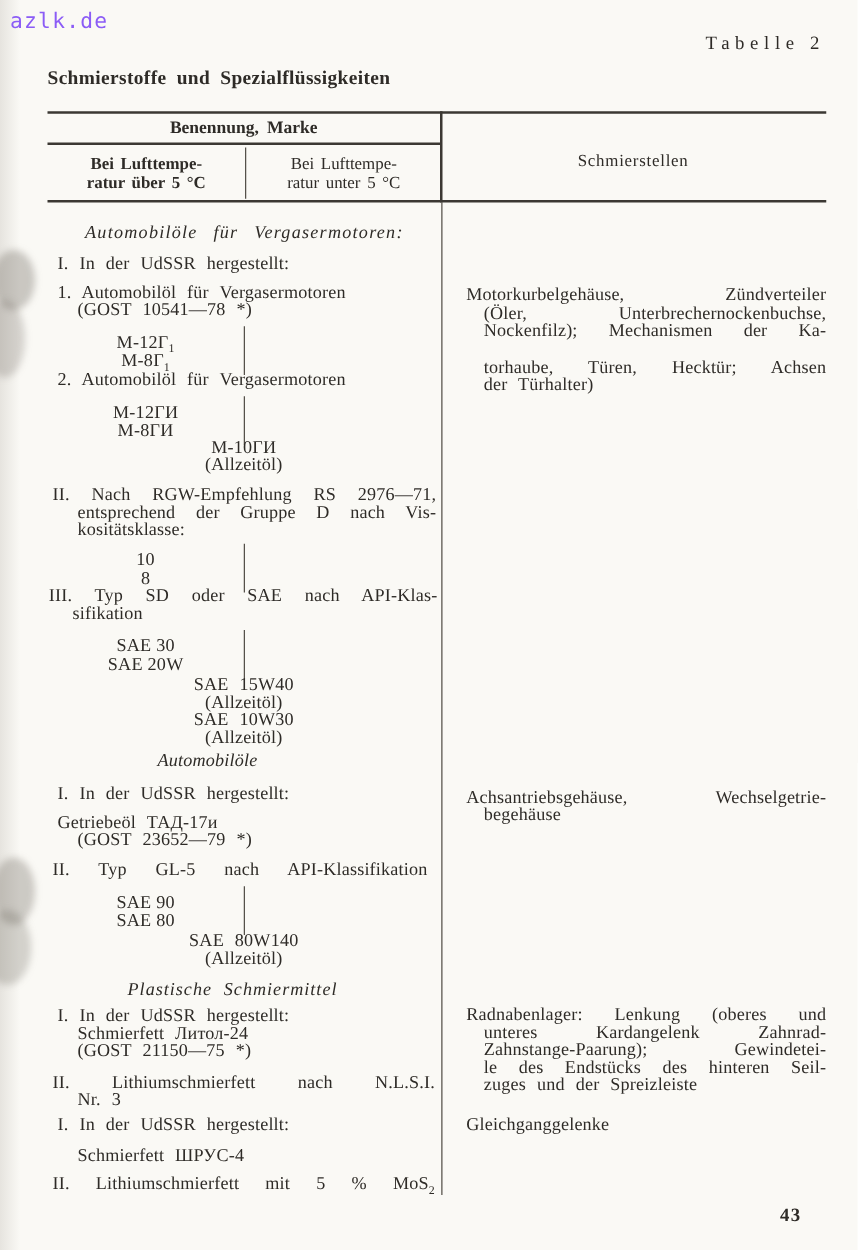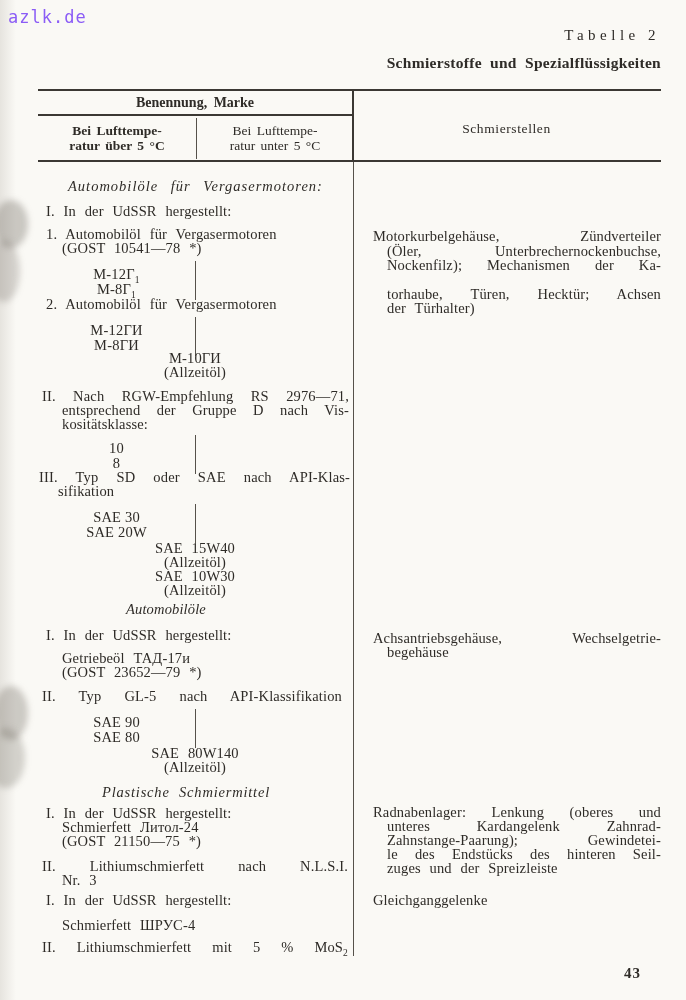--- a/index.html
+++ b/index.html
@@ -13,21 +13,21 @@
     background:linear-gradient(90deg,rgba(150,143,133,.20),rgba(150,143,133,0));}
   .sm{position:absolute;filter:blur(3px);border-radius:50%;}
   .sm1{left:-6px;top:200px;width:34px;height:48px;background:rgba(108,102,93,.34);}
   .sm2{left:-12px;top:240px;width:32px;height:62px;background:rgba(108,102,93,.26);}
   .sm3{left:-6px;top:686px;width:34px;height:54px;background:rgba(108,102,93,.32);}
   .sm4{left:-13px;top:728px;width:38px;height:60px;background:rgba(108,102,93,.27);}
 
   .wm{position:absolute;left:8px;top:7px;font-family:"DejaVu Sans Mono","Liberation Mono",monospace;
       font-size:17px;letter-spacing:1px;color:#8b5cf6;}
   .tlabel{position:absolute;top:27px;right:26px;font-size:15px;letter-spacing:4.5px;}
-  .title{position:absolute;left:38px;top:54px;width:623px;text-align:right;
+  .title{position:absolute;left:38px;top:54px;width:623px;text-align:left;
          font-weight:bold;font-size:15.5px;word-spacing:4px;letter-spacing:.3px;}
   .pagenum{position:absolute;left:624px;top:965px;font-size:15px;font-weight:600;letter-spacing:1px;}
 
   .hr{position:absolute;background:#3b3833;}
   .r-top{left:38px;top:89px;width:623px;height:2px;}
   .r-ben{left:38px;top:114px;width:314px;height:2px;}
   .r-hb{left:38px;top:160px;width:623px;height:2px;}
   .v-main-h{left:352px;top:89px;width:2px;height:73px;}
   .v-main-b{left:353px;top:162px;width:1px;height:794px;background:#55514a;}
   .v-sub{left:196px;top:118px;width:1px;height:41px;background:#55514a;}
@@ -131,21 +131,21 @@
   <div class="ln ctr" style="left:38px;top:583px;width:314px">(Allzeitöl)</div>
 
   <div class="ln jl" style="left:373px;top:229px;width:288px">Motorkurbelgehäuse, Zündverteiler</div>
   <div class="ln jl" style="left:387px;top:244px;width:274px">(Öler, Unterbrechernockenbuchse,</div>
   <div class="ln jl" style="left:387px;top:258px;width:274px">Nockenfilz); Mechanismen der Ka-</div>
   <div class="ln jl" style="left:387px;top:287px;width:274px">torhaube, Türen, Hecktür; Achsen</div>
   <div class="ln" style="left:387px;top:301px">der Türhalter)</div>
 
   <div class="ln it ctr" style="left:38px;top:602px;width:256px">Automobilöle</div>
   <div class="ln" style="left:46px;top:628px">I. In der UdSSR hergestellt:</div>
-  <div class="ln" style="left:62px;top:651px">Getriebeöl ТАД-17и</div>
+  <div class="ln" style="left:46px;top:651px">Getriebeöl ТАД-17и</div>
   <div class="ln" style="left:62px;top:665px">(GOST 23652—79 *)</div>
   <div class="ln jl" style="left:42px;top:689px;width:300px">II. Typ GL-5 nach API-Klassifikation</div>
 
   <div class="pair" style="top:715px">
     <span class="pcell">SAE 90</span>
     <span class="pdiv"></span>
     <span class="pcell">SAE 80</span>
   </div>
 
   <div class="ln ctr" style="left:38px;top:746px;width:314px">SAE 80W140</div>

